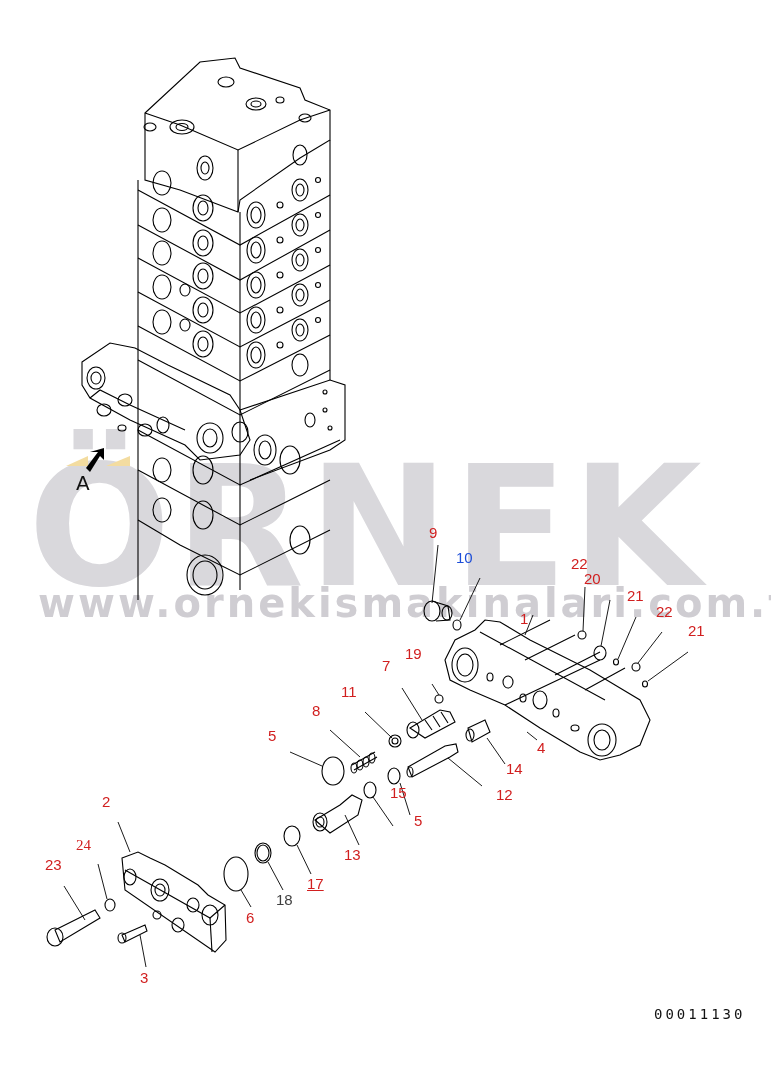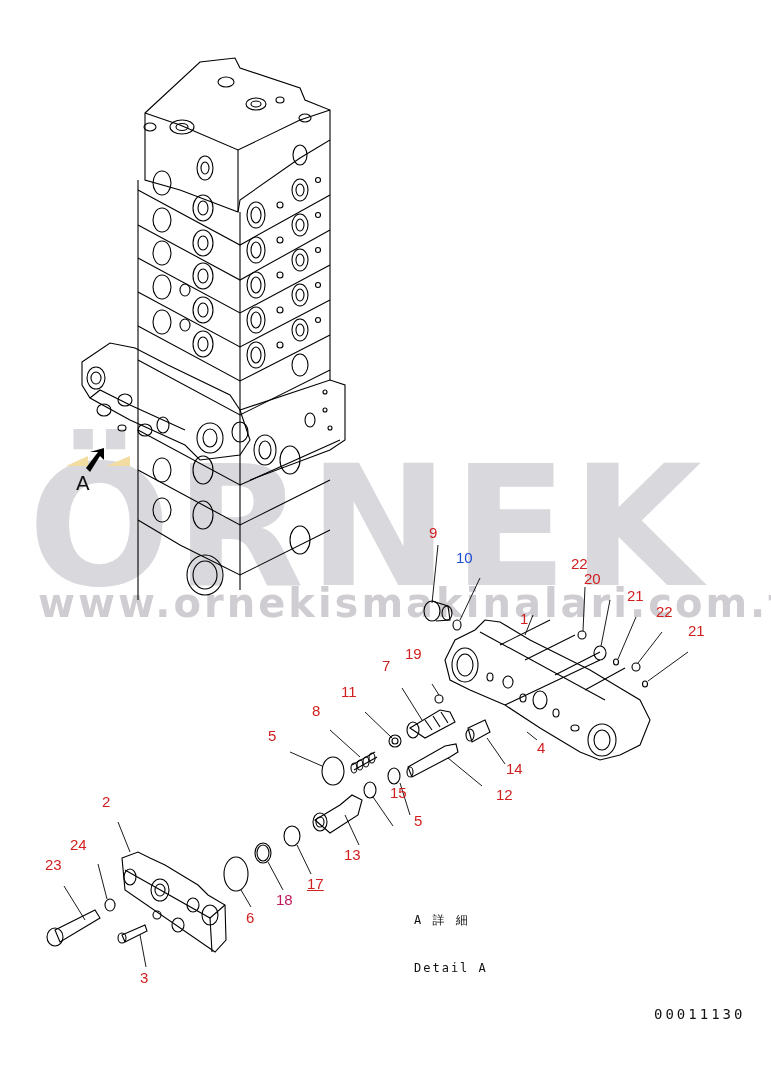--- a/index.html
+++ b/index.html
@@ -272,30 +272,26 @@
       <div class="callout" style="left: 312px; top: 703px; color: rgb(209, 31, 31);">8</div>
       <div class="callout" style="left: 429px; top: 525px; color: rgb(209, 31, 31);">9</div>
       <div class="callout" style="left: 456px; top: 550px; color: #1d4ed8;">10</div>
       <div class="callout" style="left: 341px; top: 684px; color: rgb(209, 31, 31);">11</div>
       <div class="callout" style="left: 460px; top: 787px; color: rgb(209, 31, 31); margin-left: 36px;">12</div>
       <div class="callout" style="left: 344px; top: 847px; color: rgb(209, 31, 31);">13</div>
       <div class="callout" style="left: 506px; top: 761px; color: rgb(209, 31, 31); text-align: center;">14</div>
       <div class="callout" style="left: 390px; top: 785px; color: rgb(209, 31, 31);">15</div>
       <div class="callout" style="left: 414px; top: 813px; color: rgb(209, 31, 31);">5</div>
       <div class="callout" style="left: 307px; top: 876px; color: rgb(209, 31, 31); text-decoration: underline;">17</div>
-      <div class="callout" style="left: 276px; top: 892px; color: #be185d;">18</div>
+      <div class="callout" style="left: 276px; top: 892px; color: #404040;">18</div>
       <div class="callout" style="left: 405px; top: 646px; color: rgb(209, 31, 31);">19</div>
       <div class="callout" style="left: 584px; top: 571px; color: rgb(209, 31, 31);">20</div>
       <div class="callout" style="left: 627px; top: 588px; color: rgb(209, 31, 31);">21</div>
       <div class="callout" style="left: 571px; top: 556px; color: rgb(209, 31, 31);">22</div>
       <div class="callout" style="left: 656px; top: 604px; color: rgb(209, 31, 31);">22</div>
       <div class="callout" style="left: 688px; top: 623px; color: rgb(209, 31, 31);">21</div>
       <div class="callout" style="left: 45px; top: 857px; color: rgb(209, 31, 31);">23</div>
-      <div class="callout" style="left: 70px; top: 837px; color: rgb(209, 31, 31);">24</div>
+      <div class="callout" style="left: 76px; top: 837px; color: rgb(209, 31, 31); font-family: Liberation Serif, serif;">24</div>
     </div>
 
-  <div class="detail-label">
-    <span>A 詳 細</span>
-    <span>Detail A</span>
-  </div>
 
   <div class="drawing-no">00011130</div>
 </div>
 
 </body></html>

